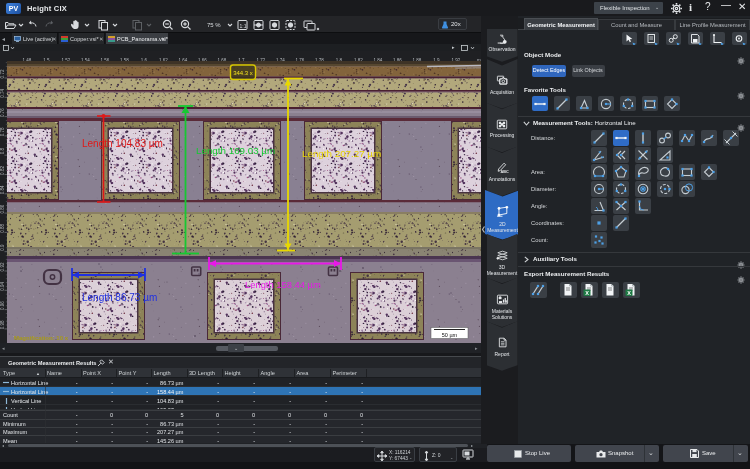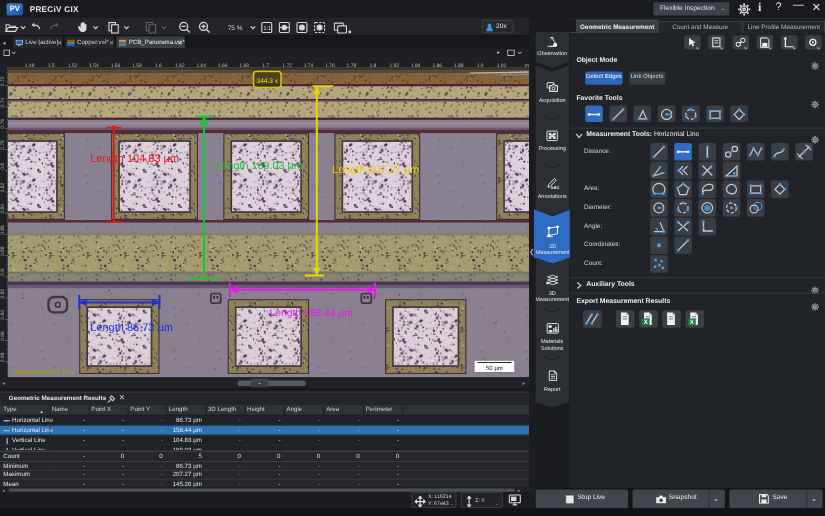--- a/index.html
+++ b/index.html
@@ -9,21 +9,21 @@
 #app { position:relative; width:750px; height:469px; background:#1b1c1f; overflow:hidden; }
 .abs { position:absolute; }
 .nw { white-space:nowrap; overflow:hidden; }
 </style>
 </head>
 <body>
 <div id="app">
 
 <div class="abs" style="left:0;top:0;width:750px;height:16px;background:#191a1d;">
   <div class="abs" style="left:6px;top:2.5px;width:15px;height:11px;background:linear-gradient(135deg,#3f83e0,#1c4f9e);border-radius:2px;color:#fff;font-size:7px;font-weight:bold;text-align:center;line-height:11px;">PV</div>
-  <div class="abs" style="left:27px;top:4px;color:#e8eaec;font-size:7.5px;font-weight:bold;letter-spacing:0.2px;">PRECiV CIX</div>
+  <div class="abs" style="left:27px;top:4px;color:#e8eaec;font-size:7.5px;font-weight:bold;letter-spacing:0.2px;">Height CIX</div>
   <div class="abs nw" style="left:594px;top:2px;width:69px;height:12px;background:#3c4249;border-radius:1px;font-size:6px;color:#dfe2e5;line-height:12px;text-indent:6px;">Flexible Inspection</div>
   <div class="abs" style="left:655px;top:4px;font-size:5px;color:#cfd3d6;">⌄</div>
   <svg class="abs" style="left:670px;top:2px;" width="13" height="13" viewBox="0 0 13 13">
         <g fill="none" stroke="#e2e5e8" stroke-width="1.2">
           <circle cx="6.5" cy="6.5" r="3.2"></circle>
           <circle cx="6.5" cy="6.5" r="1.2"></circle>
           <g stroke-width="1.6">
             <line x1="6.5" y1="1" x2="6.5" y2="2.6"></line>
             <line x1="6.5" y1="10.4" x2="6.5" y2="12"></line>
             <line x1="1" y1="6.5" x2="2.6" y2="6.5"></line>

